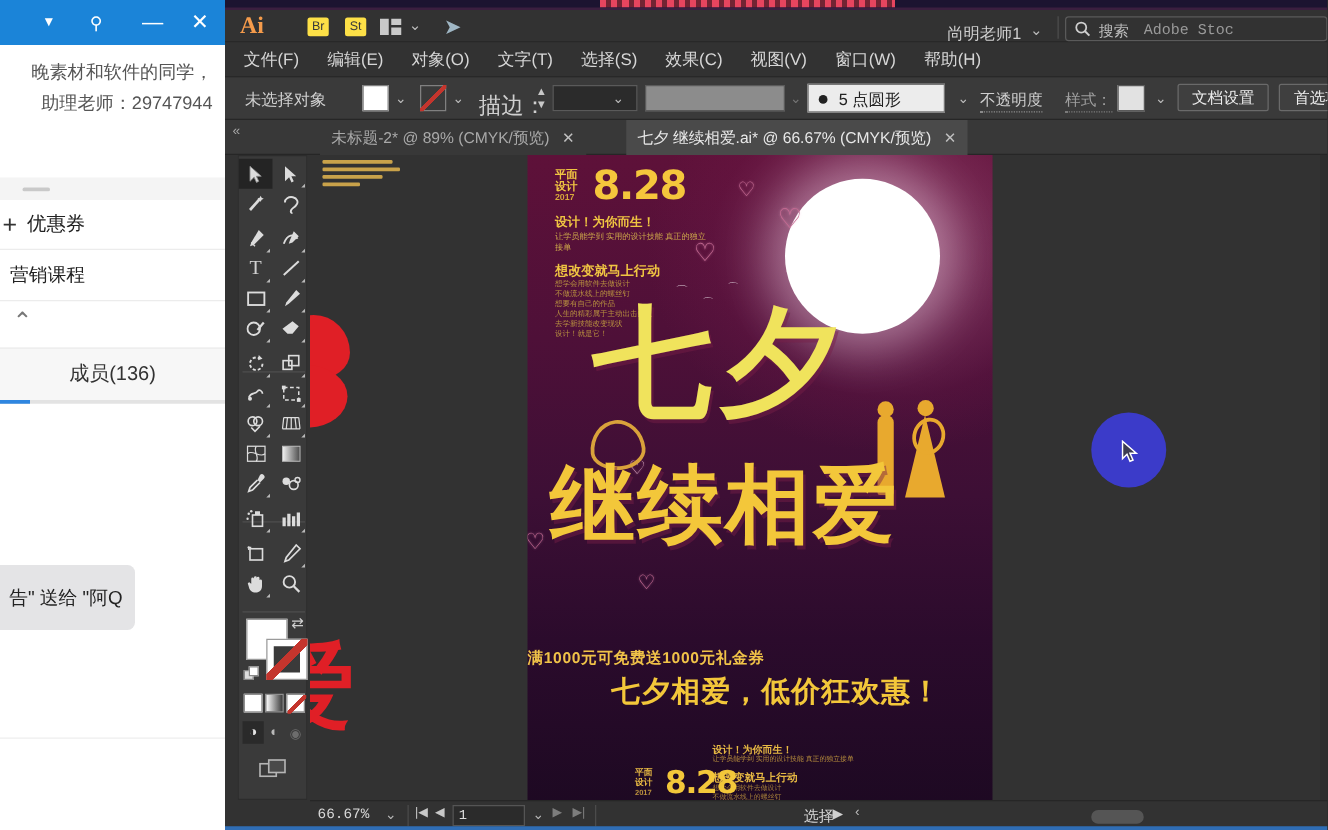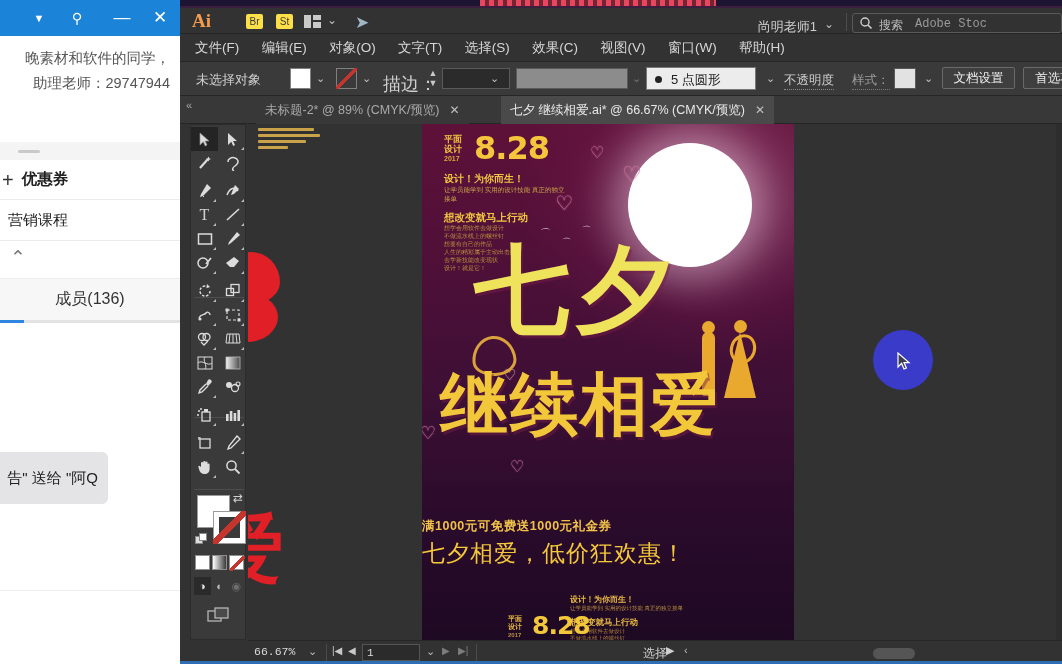--- a/index.html
+++ b/index.html
@@ -48,21 +48,21 @@
     position: absolute; left: 18px; top: 8px; width: 22px; height: 3px;
     background: #c9c9c9; border-radius: 2px;
   }
 
   #qq-row-coupon {
     position: absolute; left: 0; top: 160px; width: 180px; height: 40px;
     background: #fff; border-bottom: 1px solid #ececec;
     display: flex; align-items: center;
   }
   #qq-row-coupon .plus { color:#333; font-size: 20px; margin: 0 8px 0 2px; line-height:1;}
-  #qq-row-coupon .lbl { color:#222; font-size: 15.5px; font-weight: bold; }
+  #qq-row-coupon .lbl { color:#222; font-size: 15.5px; }
 
   #qq-row-course {
     position: absolute; left: 0; top: 201px; width: 180px; height: 40px;
     background: #fff; border-bottom: 1px solid #ececec;
     display: flex; align-items: center; padding-left: 8px;
   }
   #qq-row-course .lbl { color:#222; font-size: 15px; }
 
   #qq-collapse {
     position: absolute; left: 0; top: 242px; width: 180px; height: 34px;
@@ -432,22 +432,22 @@
     border:3px solid #e8a92e; border-radius:50%;
     transform: rotate(18deg);
   }
 
   
   #poster-sub {
     position:absolute; left:0; top:394px; width:398px; text-align:left;
     color:#f0c248; font-size:12.5px; font-weight:bold; letter-spacing:0.5px;
   }
   #poster-head {
-    position:absolute; left:0; top:414px; width:398px; 
-    color:#f3c73a; font-size:23px; font-weight:normal; letter-spacing:1px;
+    position:absolute; left:0; top:414px; width:398px; text-align:center;
+    color:#f3c73a; font-size:23px; font-weight:bold; letter-spacing:1px;
   }
   #poster-foot { position:absolute; left:148px; top:470px; width:120px; }
   #poster-foot .l1 { color:#e7b943; font-size:8px; font-weight:bold; line-height:11px;}
   #poster-foot .l1b { color:#b98f3d; font-size:5.5px; line-height:7px;}
   #poster-foot .l2 { margin-top:5px; color:#e7b943; font-size:8.5px; font-weight:bold; line-height:11px;}
   #poster-foot .l2b { color:#a8823a; font-size:5.5px; line-height:7.2px;}
   #poster-foot-date { position:absolute; left:86px; top:489px; height:28px; }
   #poster-foot-date .small {
     position:absolute; left:0; top:2px; width:24px;
     color:#e7b943; font-size:7px; line-height:8px; font-weight:bold;

